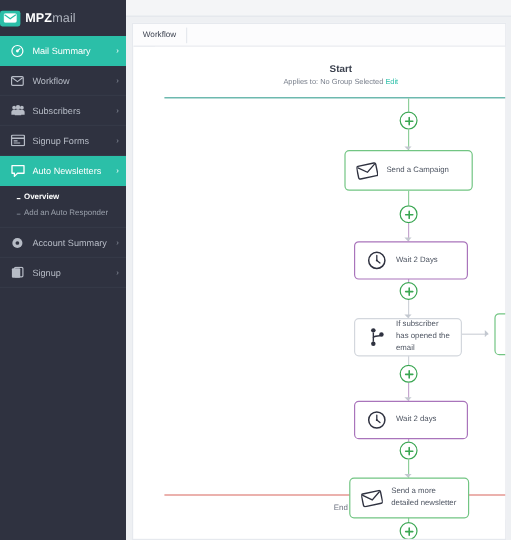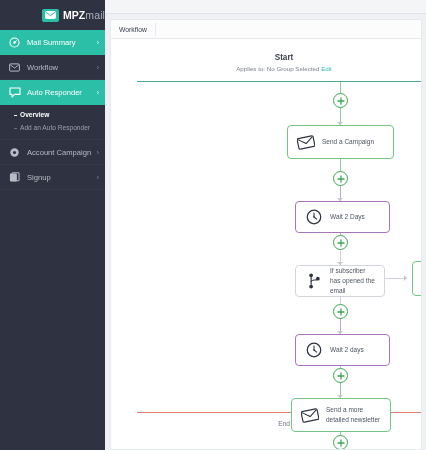--- a/index.html
+++ b/index.html
@@ -14,21 +14,21 @@
   
   .sidebar {
     width: 105px; height: 450px;
     background: #2f3240;
     flex: 0 0 105px;
     position: relative;
     overflow: hidden;
   }
   .logo {
     height: 30px;
-    display: flex; align-items: center; justify-content: flex-end;
+    display: flex; align-items: center; justify-content: flex-start;
     gap: 4px;
     background: #2f3240;
   }
   .logo-mark {
     width: 17px; height: 13px;
     background: #2bbfa8;
     border-radius: 2px;
     display:flex; align-items:center; justify-content:center;
   }
   .logo-mark svg { display:block; }
@@ -205,49 +205,74 @@
           <svg width="11" height="9" viewBox="0 0 12 10">
               <rect x="0.6" y="1" width="10.8" height="8" rx="1" fill="none" stroke="currentColor" stroke-width="1.1"></rect>
               <path d="M1.2 2 L6 5.6 L10.8 2" fill="none" stroke="currentColor" stroke-width="1"></path>
             </svg>
         </span>
         <span class="nav-label">Workflow</span>
         <span class="nav-chev">›</span>
       </div>
 
 
-
+      <div class="nav-item">
+        <span class="nav-ico">
+          <svg width="12" height="10" viewBox="0 0 13 10">
+              <circle cx="3" cy="2.6" r="1.7" fill="currentColor"></circle>
+              <circle cx="10" cy="2.6" r="1.7" fill="currentColor"></circle>
+              <circle cx="6.5" cy="2.2" r="2" fill="currentColor"></circle>
+              <path d="M0.5 9 v-2 a2.5 2.5 0 0 1 5 0 v2 Z" fill="currentColor"></path>
+              <path d="M7.5 9 v-2 a2.5 2.5 0 0 1 5 0 v2 Z" fill="currentColor"></path>
+              <path d="M3.6 9.4 v-2.6 a2.9 2.9 0 0 1 5.8 0 v2.6 Z" fill="currentColor"></path>
+            </svg>
+        </span>
+        <span class="nav-label">Subscribers</span>
+        <span class="nav-chev">›</span>
+      </div>
+
+      <div class="nav-item">
+        <span class="nav-ico">
+          <svg width="12" height="10" viewBox="0 0 12 10">
+              <rect x="0.6" y="0.6" width="10.8" height="8.8" rx="1" fill="none" stroke="currentColor" stroke-width="1.1"></rect>
+              <path d="M0.6 3.2 h10.8" stroke="currentColor" stroke-width="1.1"></path>
+              <path d="M2.4 5.4 h3.2 M2.4 7.2 h5.4" stroke="currentColor" stroke-width="0.9"></path>
+            </svg>
+        </span>
+        <span class="nav-label">Signup Forms</span>
+        <span class="nav-chev">›</span>
+      </div>
 
       <div class="nav-item active">
         <span class="nav-ico">
           <svg width="12" height="11" viewBox="0 0 12 11">
               <path d="M1 1 h10 v6.4 h-5.4 L3 10 V7.4 H1 Z" fill="none" stroke="currentColor" stroke-width="1.1" stroke-linejoin="round"></path>
             </svg>
         </span>
-        <span class="nav-label">Auto Responder</span>
+        <span class="nav-label">Auto Newsletters</span>
         <span class="nav-chev">›</span>
       </div>
 
       <div class="subnav">
         <div class="subnav-item cur">
           <span>Overview</span>
         </div>
         <div class="subnav-item">
           <span>Add an Auto Responder</span>
         </div>
       </div>
 
       <div class="nav-item">
         <span class="nav-ico">
           <svg width="11" height="11" viewBox="0 0 12 12">
               <circle cx="6" cy="6" r="4.6" fill="currentColor"></circle>
               <circle cx="6" cy="6" r="1.7" fill="#2f3240"></circle>
             </svg>
         </span>
-        <span class="nav-label">Account Campaign</span>
+        <span class="nav-label">Account Summary</span>
         <span class="nav-chev">›</span>
       </div>
 
       <div class="nav-item">
         <span class="nav-ico">
           <svg width="11" height="11" viewBox="0 0 12 12">
               <rect x="1" y="1.6" width="7.6" height="8.8" rx="1" fill="currentColor"></rect>
               <rect x="3.4" y="0.8" width="7.6" height="8.8" rx="1" fill="none" stroke="currentColor" stroke-width="1.1"></rect>
             </svg>
         </span>

